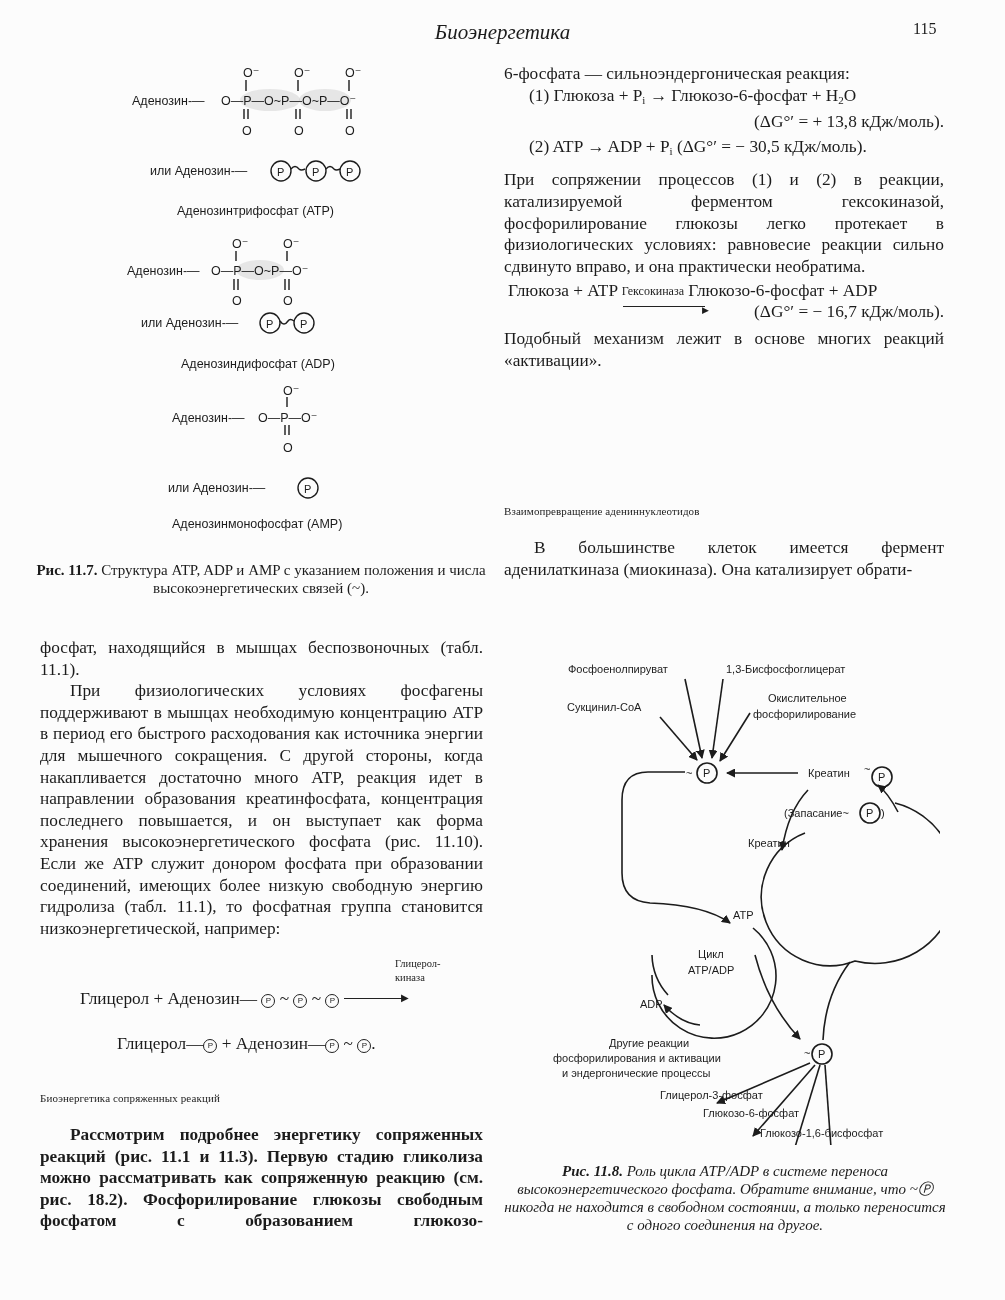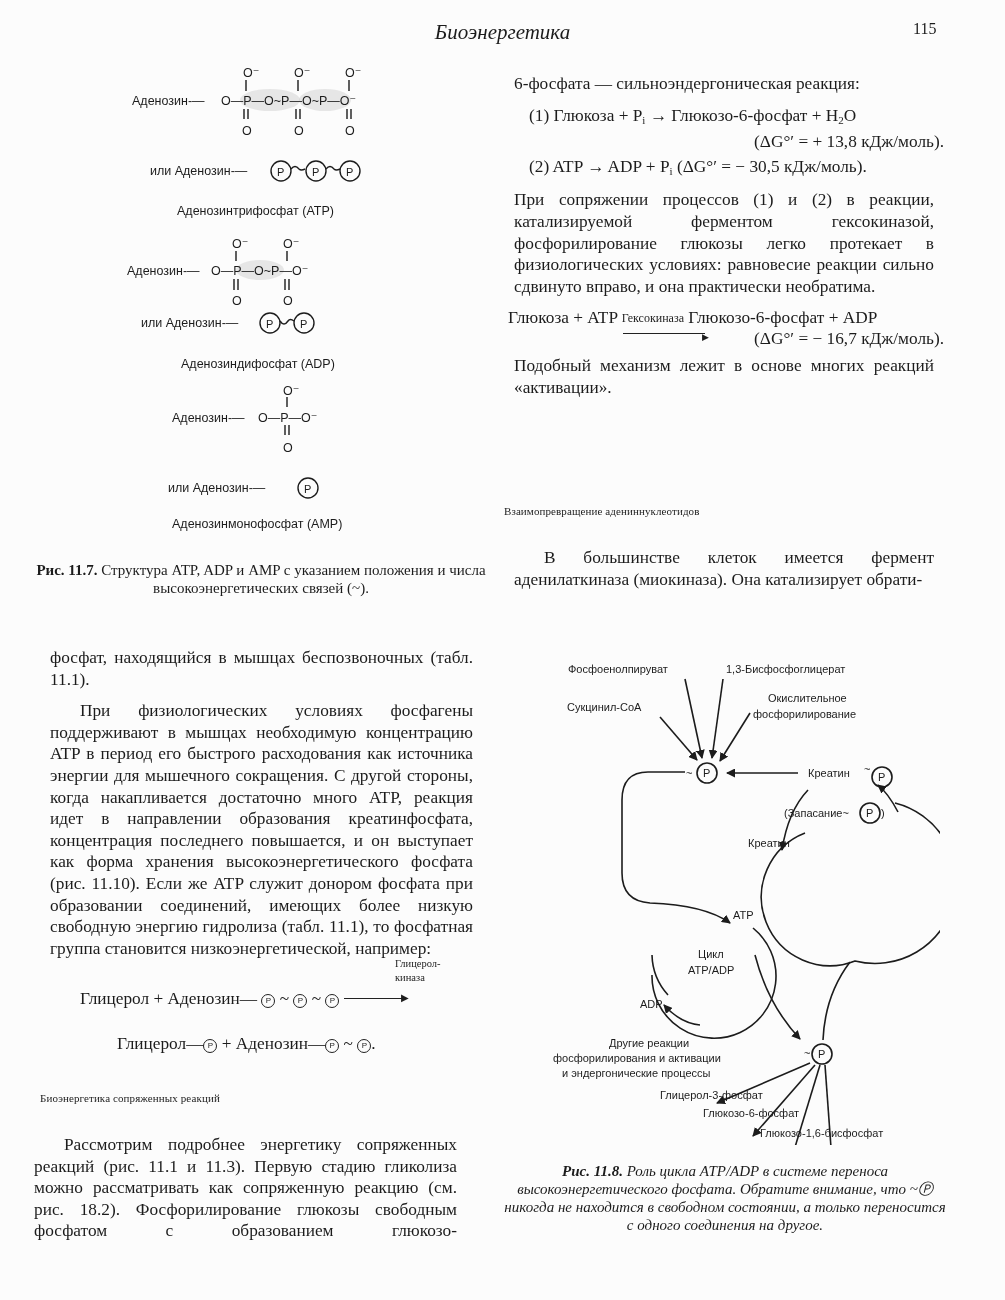--- a/index.html
+++ b/index.html
@@ -2,21 +2,21 @@
 <html><head>
 <meta charset="utf-8">
 <style>
   html,body{margin:0;padding:0;background:#fcfcfc;}
   body{width:1005px;height:1300px;position:relative;overflow:hidden;color:#1c1c1c;
        font-family:"Liberation Serif","DejaVu Serif",serif;}
   .abs{position:absolute;}
   .run-head{top:20px;left:0;width:1005px;text-align:center;font-style:italic;font-size:21px;}
   .page-no{top:20px;left:913px;font-size:16px;}
   .col{position:absolute;font-size:17.3px;line-height:21.6px;text-align:justify;}
-  .col p{margin:10px;}
+  .col p{margin:0;}
   .ind{text-indent:30px;}
   .cap{font-size:15px;line-height:18px;text-align:center;}
   .cap b{font-weight:bold;}
   .h2{font-weight:normal;font-size:11px;letter-spacing:0.1px;}
   .eq{white-space:nowrap;font-size:17.3px;}
   .sub{font-size:11px;vertical-align:-3px;}
   .pc{display:inline-block;width:12px;height:12px;border:1.3px solid #222;border-radius:50%;
       font-family:"Liberation Sans",sans-serif;font-size:8px;line-height:12px;text-align:center;vertical-align:1px;}
   svg text{font-family:"Liberation Sans","DejaVu Sans",sans-serif;fill:#1c1c1c;}
 </style>
@@ -121,21 +121,21 @@
   <span class="pc">P</span>
   <span style="display:inline-block;width:62px;border-top:1.2px solid #222;vertical-align:5px;position:relative;"><span style="position:absolute;right:-3px;top:-7px;font-size:10px;">▶</span></span>
 </div>
 <div class="abs eq" style="left:117px;top:1034px;">
   <span>Глицерол—</span><span class="pc">P</span><span> + Аденозин—</span><span class="pc">P</span>
   <span>~</span>
   <span class="pc">P</span><span>.</span>
 </div>
 
 <div class="abs h2" style="left:40px;top:1092px;">Биоэнергетика сопряженных реакций</div>
-<div class="col" style="left:24px;top:1124px;width:443px;">
+<div class="col" style="left:40px;top:1124px;width:443px;font-weight:bold;">
   <p class="ind" style="text-align-last:justify;">Рассмотрим подробнее энергетику сопряженных реакций (рис. 11.1 и 11.3). Первую стадию гликолиза можно рассматривать как сопряженную реакцию (см. рис. 18.2). Фосфорилирование глюкозы свободным фосфатом с образованием глюкозо-</p>
 </div>
 
 <div class="col" style="left:504px;top:63px;width:440px;">
   <p>6-фосфата — сильноэндергоническая реакция:</p>
   <div class="eq" style="padding-left:25px;">
     <span>(1) Глюкоза + P</span><span class="sub">i</span><span> → Глюкозо-6-фосфат + H</span><span class="sub">2</span><span>O</span>
   </div>
   <div class="eq" style="text-align:right;">(ΔG°′ = + 13,8 кДж/моль).</div>
   <div class="eq" style="padding-left:25px;margin-top:3px;">

